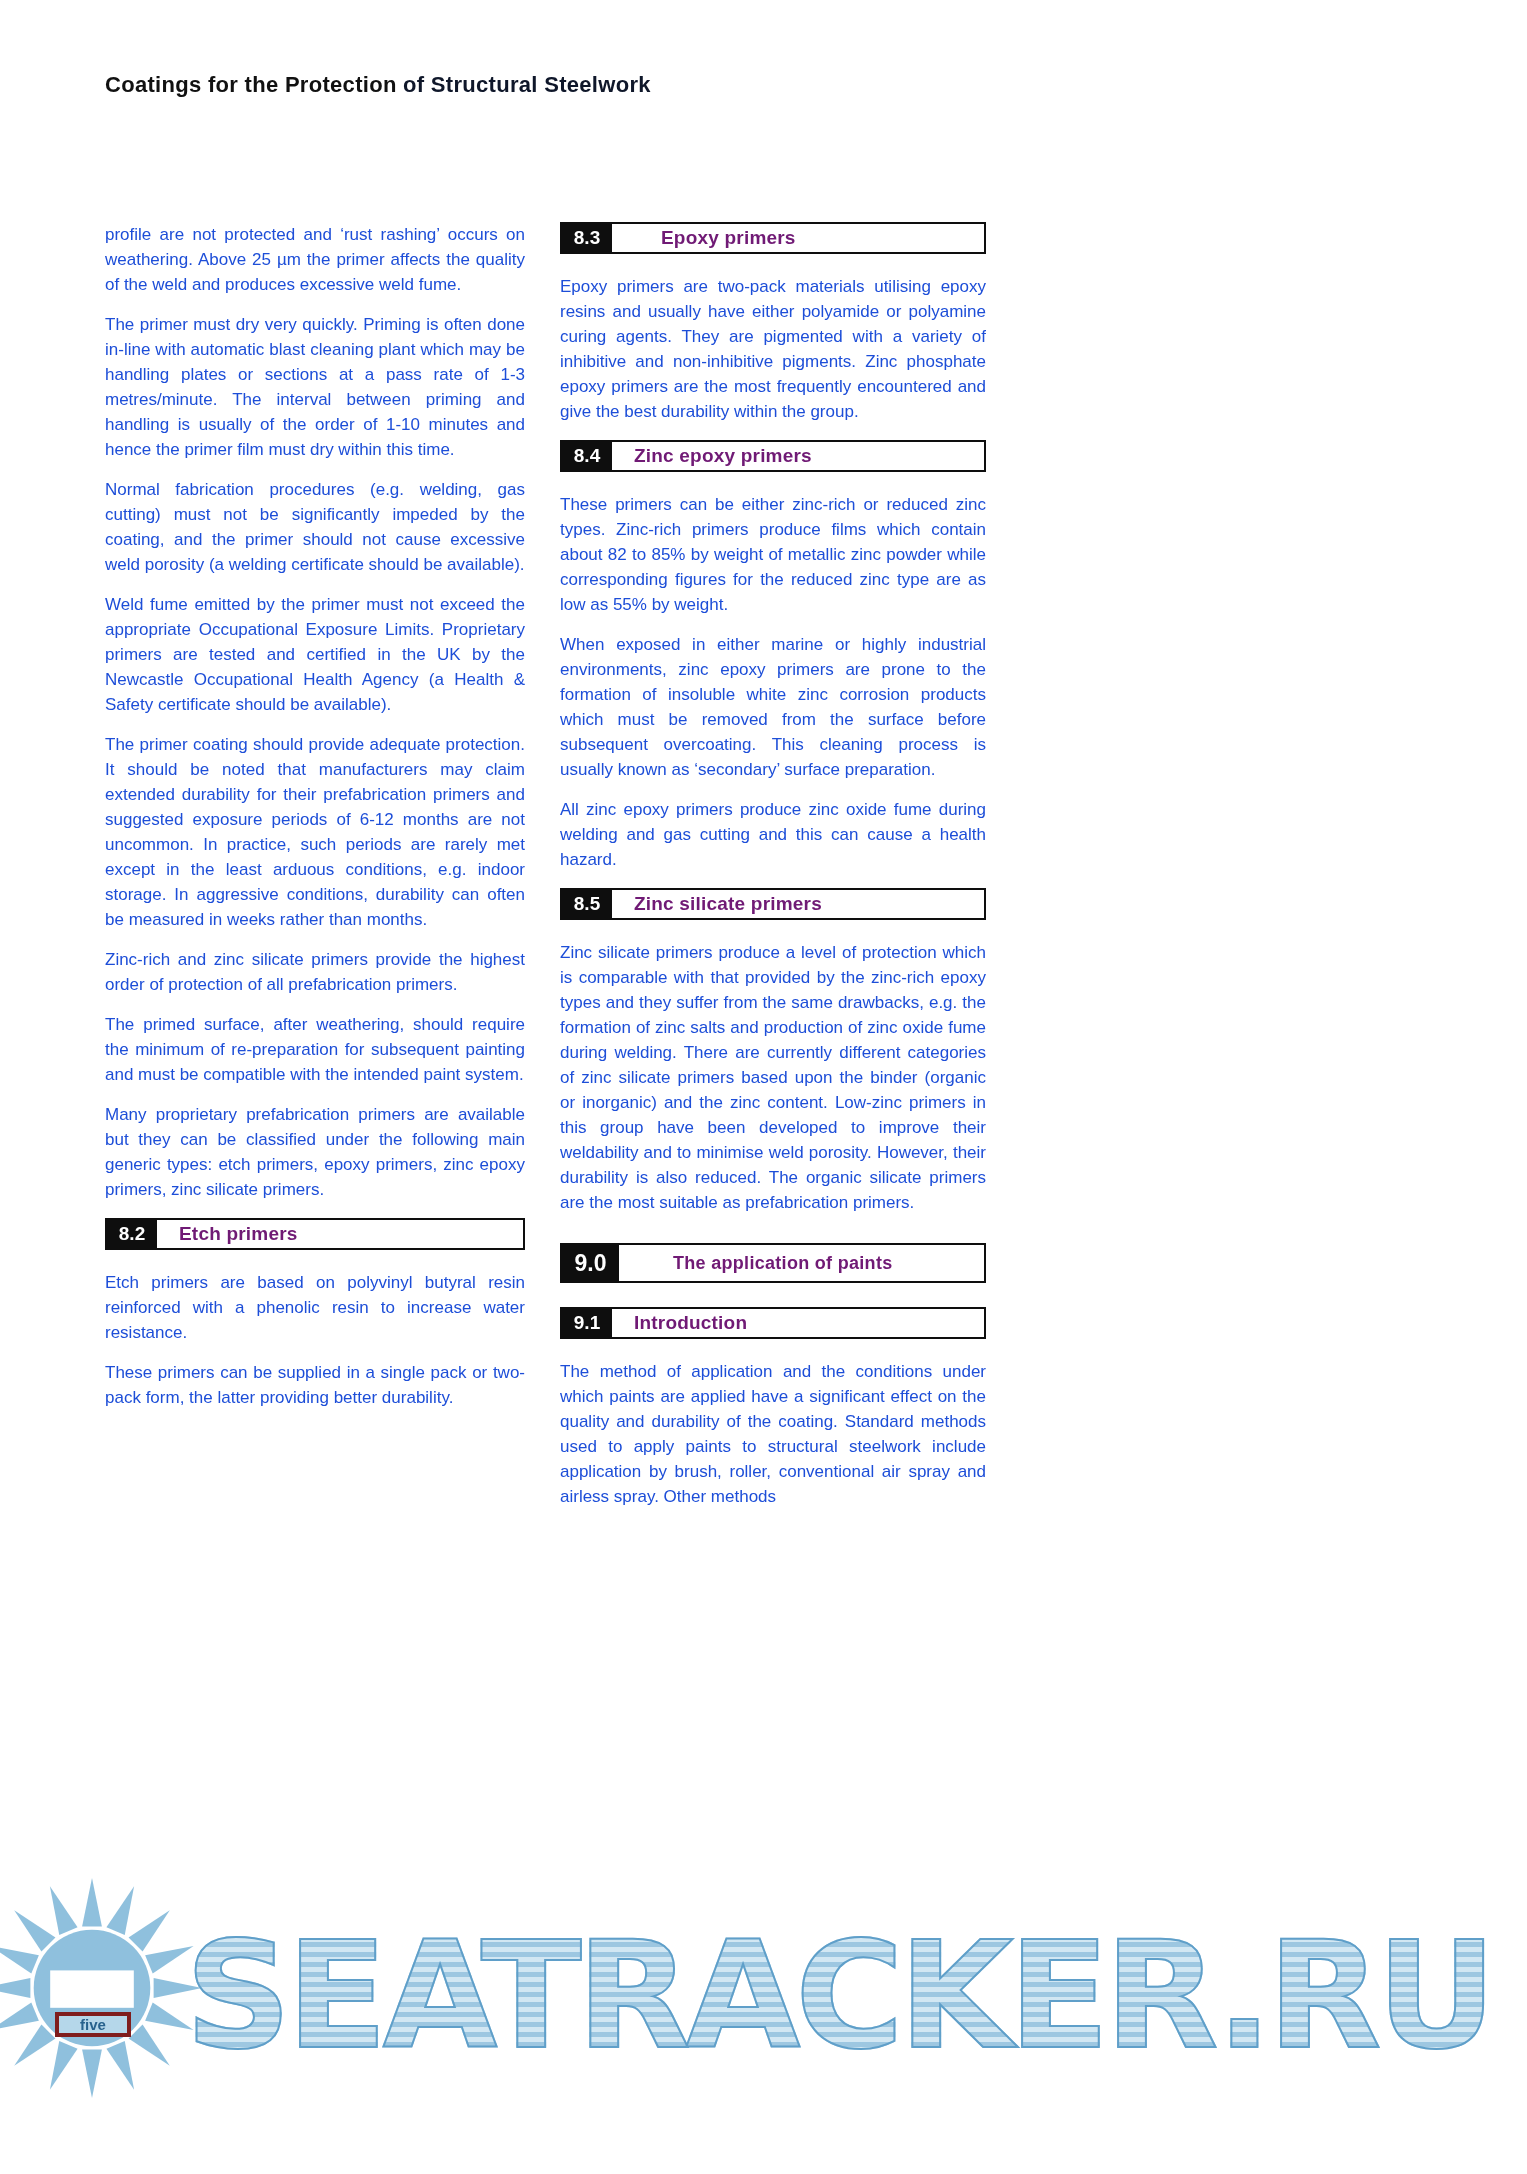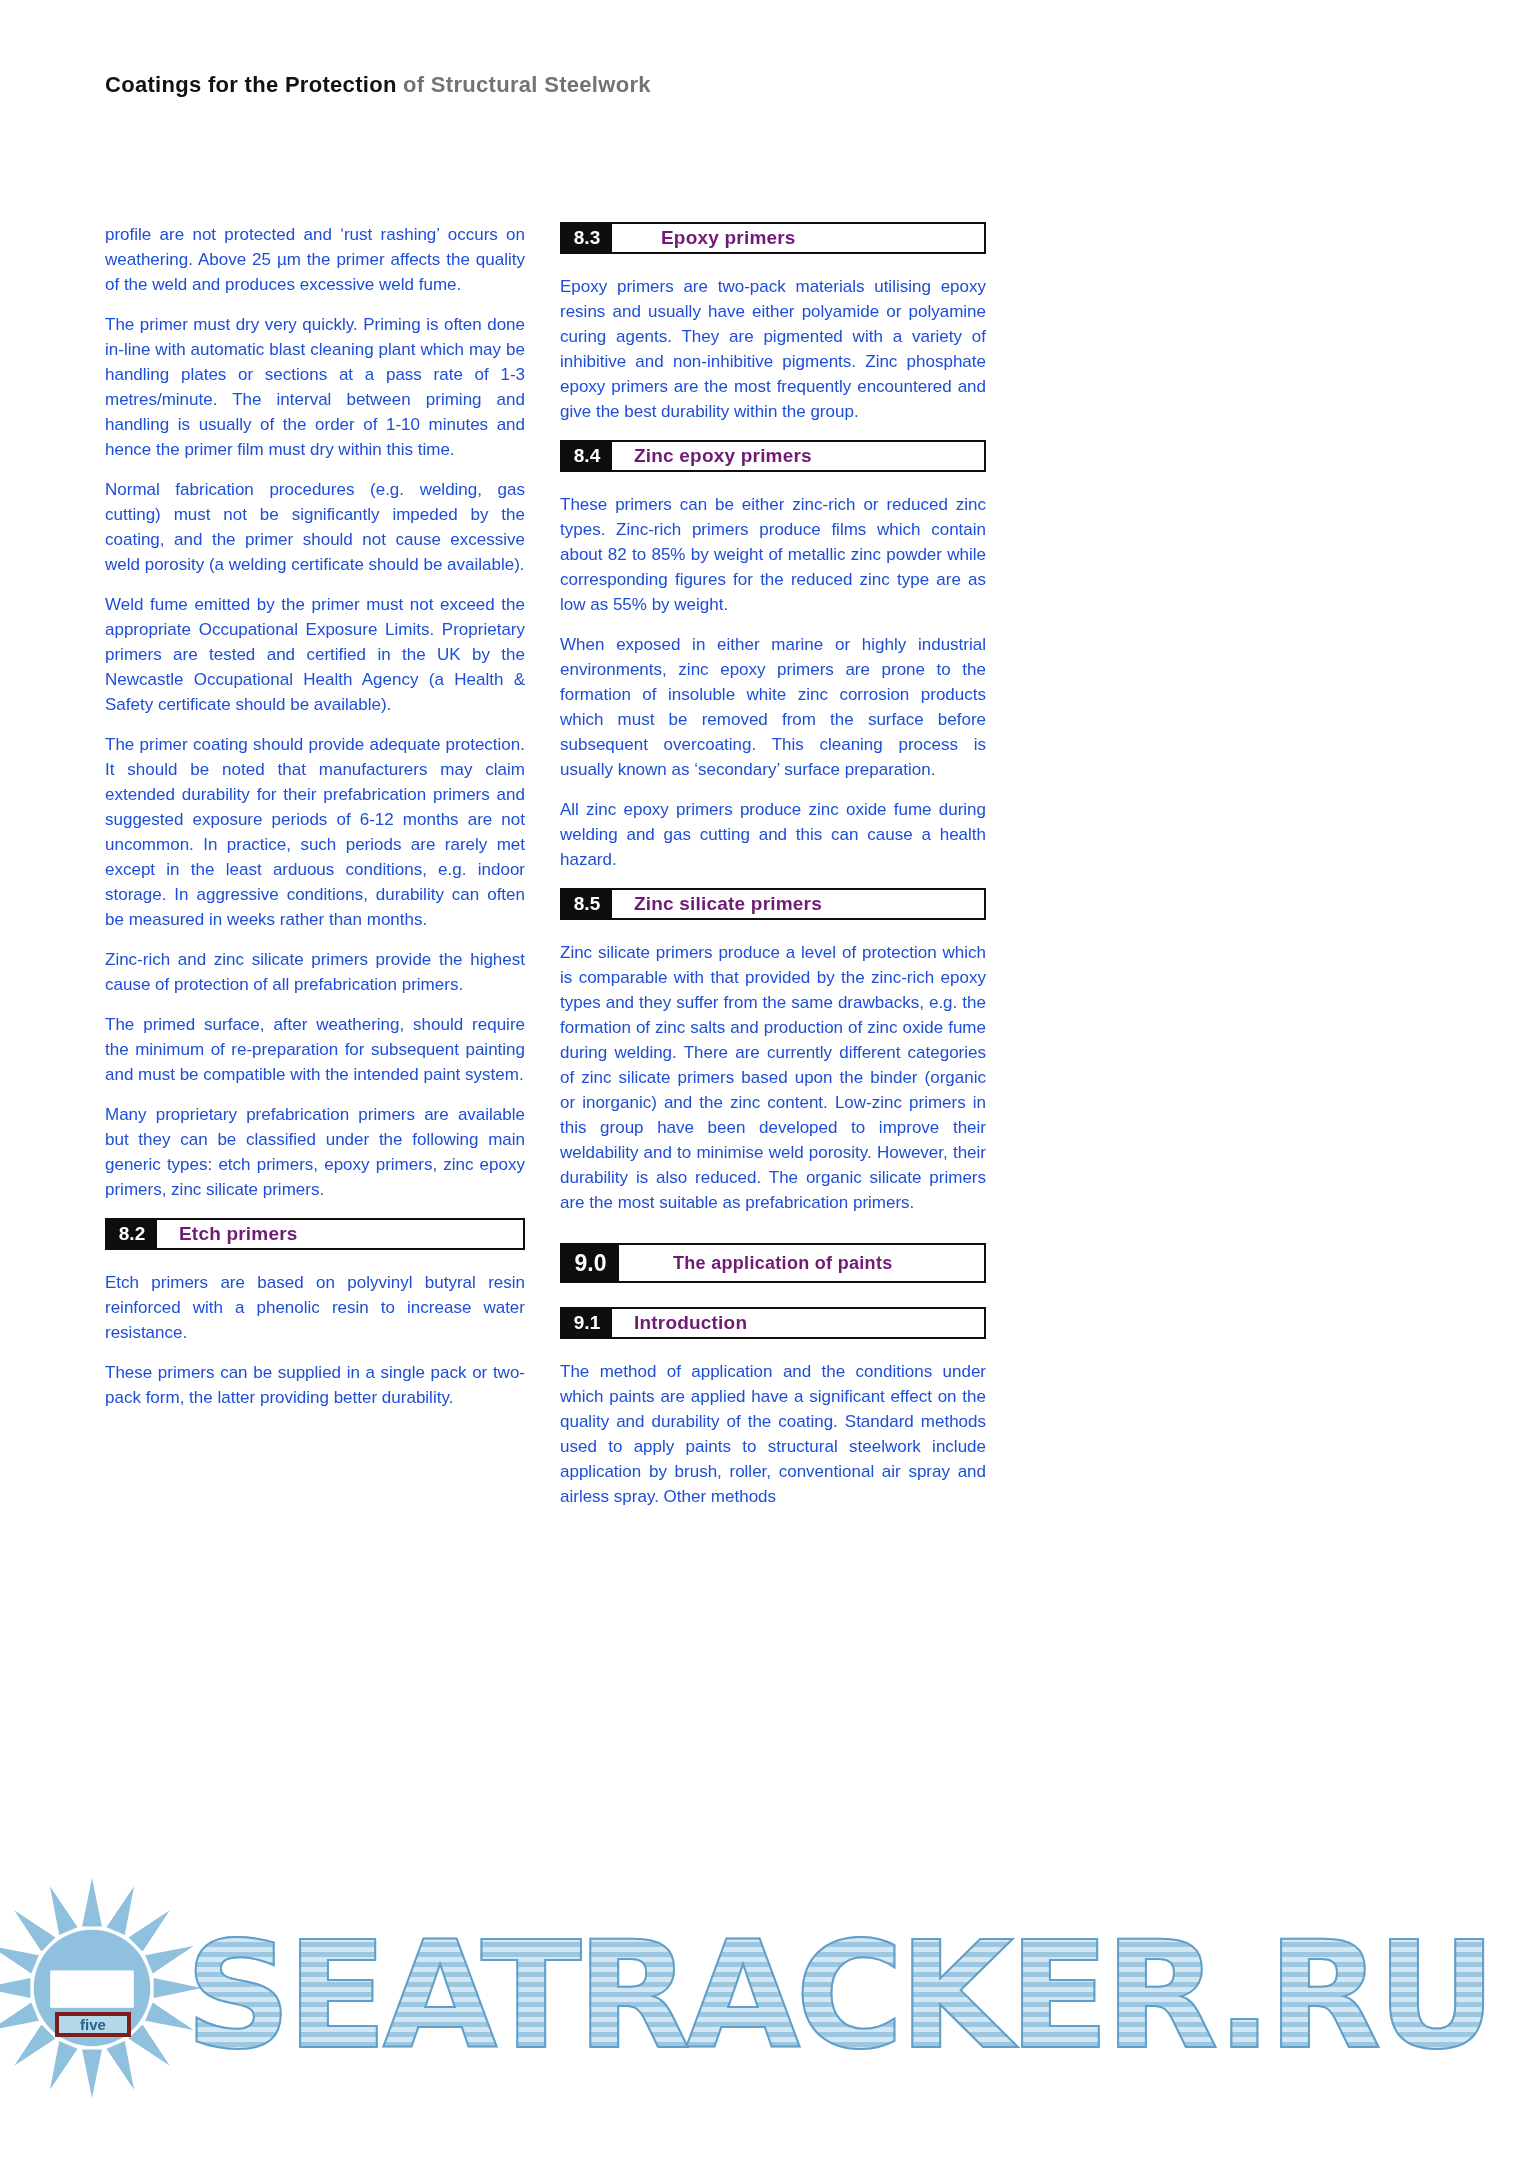--- a/index.html
+++ b/index.html
@@ -12,21 +12,21 @@
     background:#ffffff;
     font-family:"Liberation Sans", sans-serif;
     color:#111;
     overflow:hidden;
   }
   .doc-header {
     position:absolute; left:105px; top:72px;
     font-size:22px; font-weight:bold; letter-spacing:0.3px;
     white-space:nowrap;
   }
-  .doc-header .gray { color:#737373; }
+  .doc-header .gray { color:#0f172a; }
 
   .col { position:absolute; top:222px; }
   .col-left  { left:105px; width:420px; }
   .col-right { left:560px; width:426px; }
 
   p.body {
     font-size:17px; line-height:25px;
     text-align:justify; color:#1d4ed8;
     margin-bottom:15px;
   }
@@ -92,21 +92,21 @@
     <span>Coatings for the Protection</span>
     <span class="gray">of Structural Steelwork</span>
   </header>
 
   <section class="col col-left">
     <p class="body">profile are not protected and ‘rust rashing’ occurs on weathering. Above 25 µm the primer affects the quality of the weld and produces excessive weld fume.</p>
     <p class="body">The primer must dry very quickly. Priming is often done in-line with automatic blast cleaning plant which may be handling plates or sections at a pass rate of 1-3 metres/minute. The interval between priming and handling is usually of the order of 1-10 minutes and hence the primer film must dry within this time.</p>
     <p class="body">Normal fabrication procedures (e.g. welding, gas cutting) must not be significantly impeded by the coating, and the primer should not cause excessive weld porosity (a welding certificate should be available).</p>
     <p class="body">Weld fume emitted by the primer must not exceed the appropriate Occupational Exposure Limits. Proprietary primers are tested and certified in the UK by the Newcastle Occupational Health Agency (a Health &amp; Safety certificate should be available).</p>
     <p class="body">The primer coating should provide adequate protection. It should be noted that manufacturers may claim extended durability for their prefabrication primers and suggested exposure periods of 6-12 months are not uncommon. In practice, such periods are rarely met except in the least arduous conditions, e.g. indoor storage. In aggressive conditions, durability can often be measured in weeks rather than months.</p>
-    <p class="body">Zinc-rich and zinc silicate primers provide the highest cause of protection of all prefabrication primers.</p>
+    <p class="body">Zinc-rich and zinc silicate primers provide the highest order of protection of all prefabrication primers.</p>
     <p class="body">The primed surface, after weathering, should require the minimum of re-preparation for subsequent painting and must be compatible with the intended paint system.</p>
     <p class="body">Many proprietary prefabrication primers are available but they can be classified under the following main generic types: etch primers, epoxy primers, zinc epoxy primers, zinc silicate primers.</p>
 
     <div class="section-box">
       <span class="section-num">8.2</span>
       <span class="section-title">Etch primers</span>
     </div>
 
     <p class="body">Etch primers are based on polyvinyl butyral resin reinforced with a phenolic resin to increase water resistance.</p>
     <p class="body">These primers can be supplied in a single pack or two-pack form, the latter providing better durability.</p>

